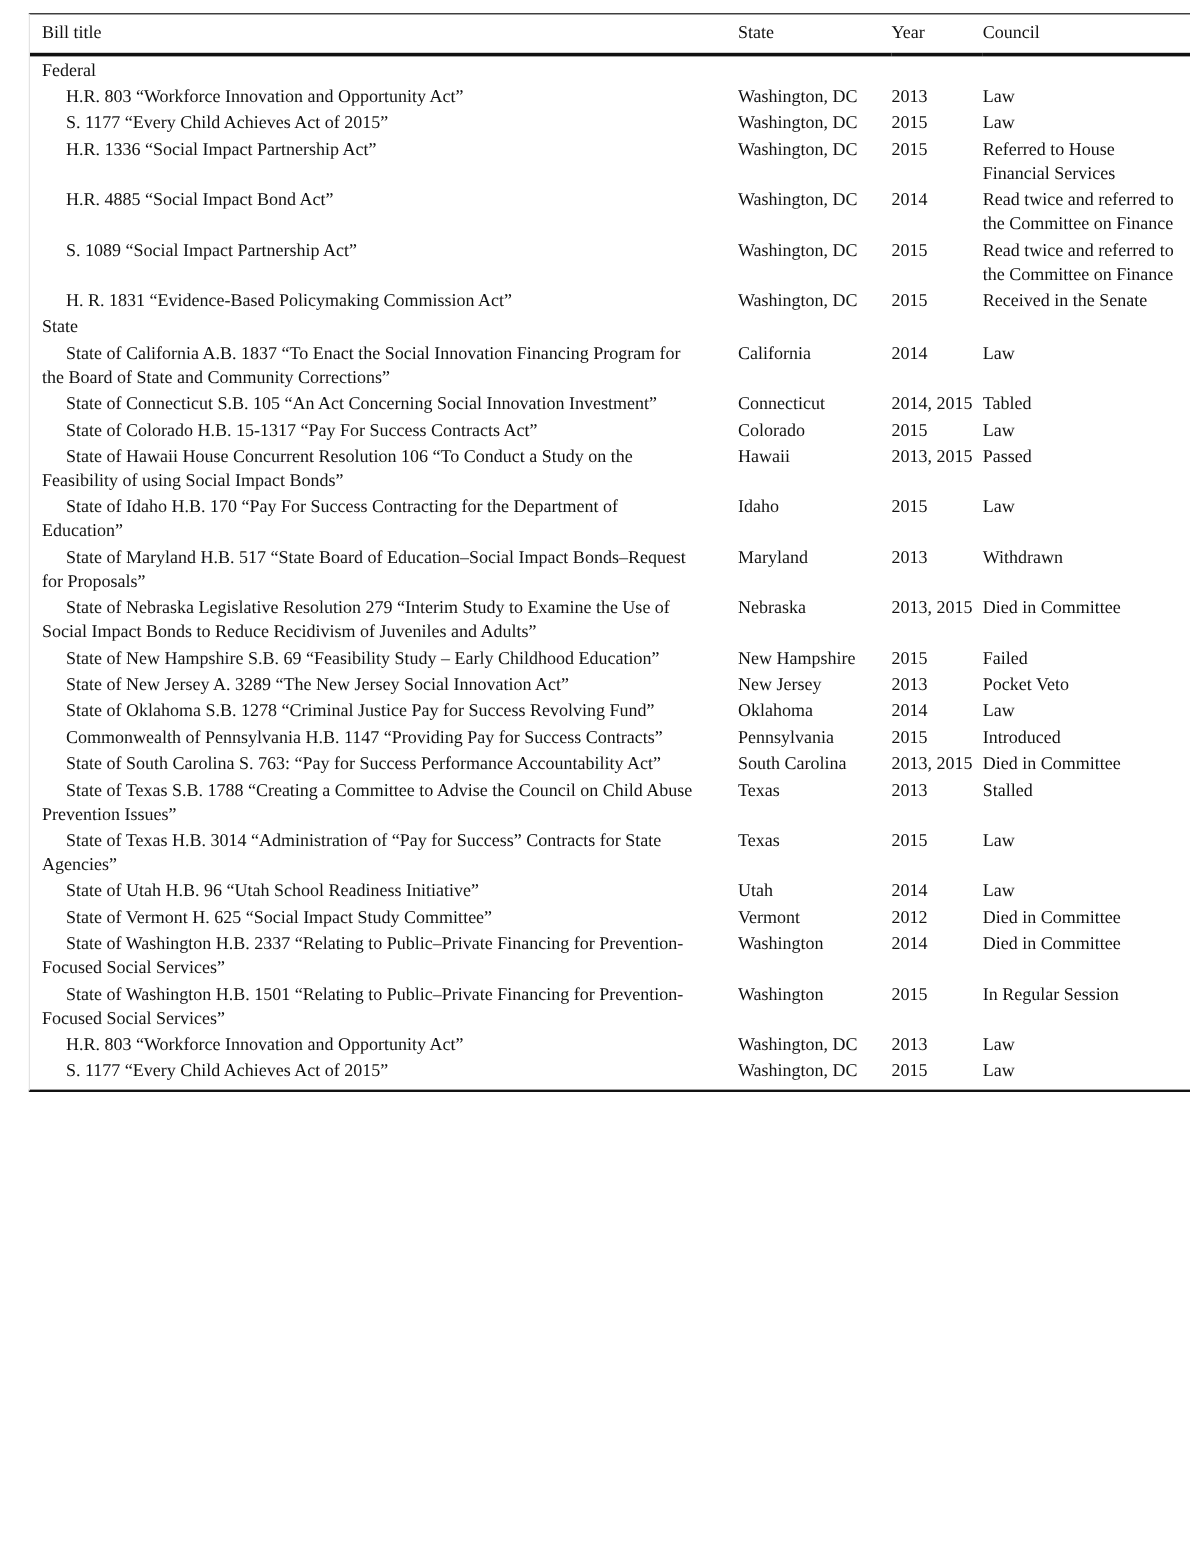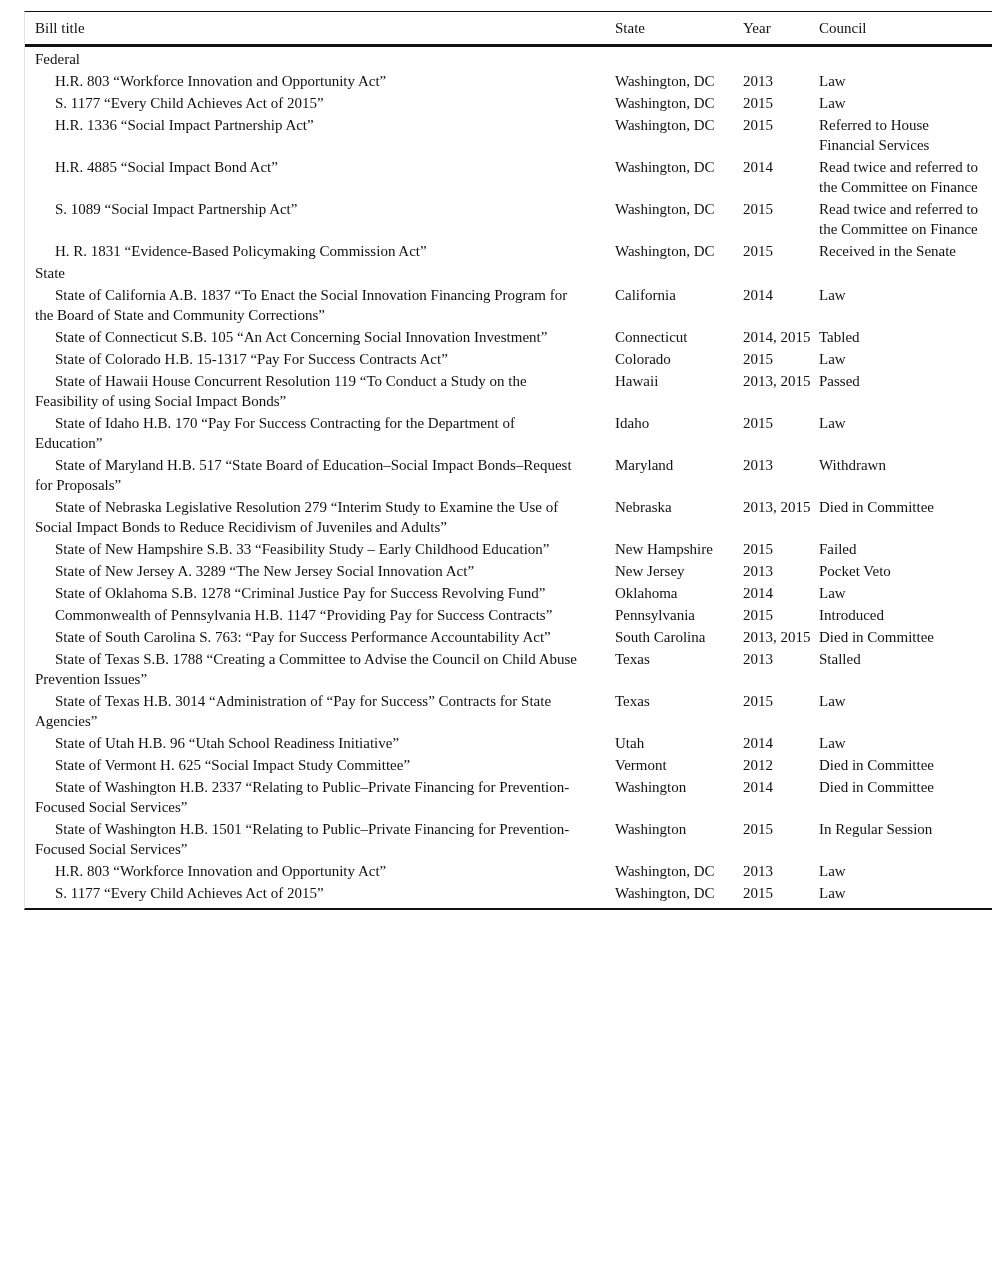--- a/index.html
+++ b/index.html
@@ -136,21 +136,21 @@
           <td class="year">2014, 2015</td>
           <td class="status">Tabled</td>
         </tr>
         <tr>
           <td class="title">State of Colorado H.B. 15-1317 “Pay For Success Contracts Act”</td>
           <td class="state">Colorado</td>
           <td class="year">2015</td>
           <td class="status">Law</td>
         </tr>
         <tr>
-          <td class="title">State of Hawaii House Concurrent Resolution 119 “To Conduct a Study on the Feasibility of using Social Impact Bonds”</td>
+          <td class="title">State of Hawaii House Concurrent Resolution 106 “To Conduct a Study on the Feasibility of using Social Impact Bonds”</td>
           <td class="state">Hawaii</td>
           <td class="year">2013, 2015</td>
           <td class="status">Passed</td>
         </tr>
         <tr>
           <td class="title">State of Idaho H.B. 170 “Pay For Success Contracting for the Department of Education”</td>
           <td class="state">Idaho</td>
           <td class="year">2015</td>
           <td class="status">Law</td>
         </tr>
@@ -160,21 +160,21 @@
           <td class="year">2013</td>
           <td class="status">Withdrawn</td>
         </tr>
         <tr>
           <td class="title">State of Nebraska Legislative Resolution 279 “Interim Study to Examine the Use of Social Impact Bonds to Reduce Recidivism of Juveniles and Adults”</td>
           <td class="state">Nebraska</td>
           <td class="year">2013, 2015</td>
           <td class="status">Died in Committee</td>
         </tr>
         <tr>
-          <td class="title">State of New Hampshire S.B. 33 “Feasibility Study – Early Childhood Education”</td>
+          <td class="title">State of New Hampshire S.B. 69 “Feasibility Study – Early Childhood Education”</td>
           <td class="state">New Hampshire</td>
           <td class="year">2015</td>
           <td class="status">Failed</td>
         </tr>
         <tr>
           <td class="title">State of New Jersey A. 3289 “The New Jersey Social Innovation Act”</td>
           <td class="state">New Jersey</td>
           <td class="year">2013</td>
           <td class="status">Pocket Veto</td>
         </tr>

